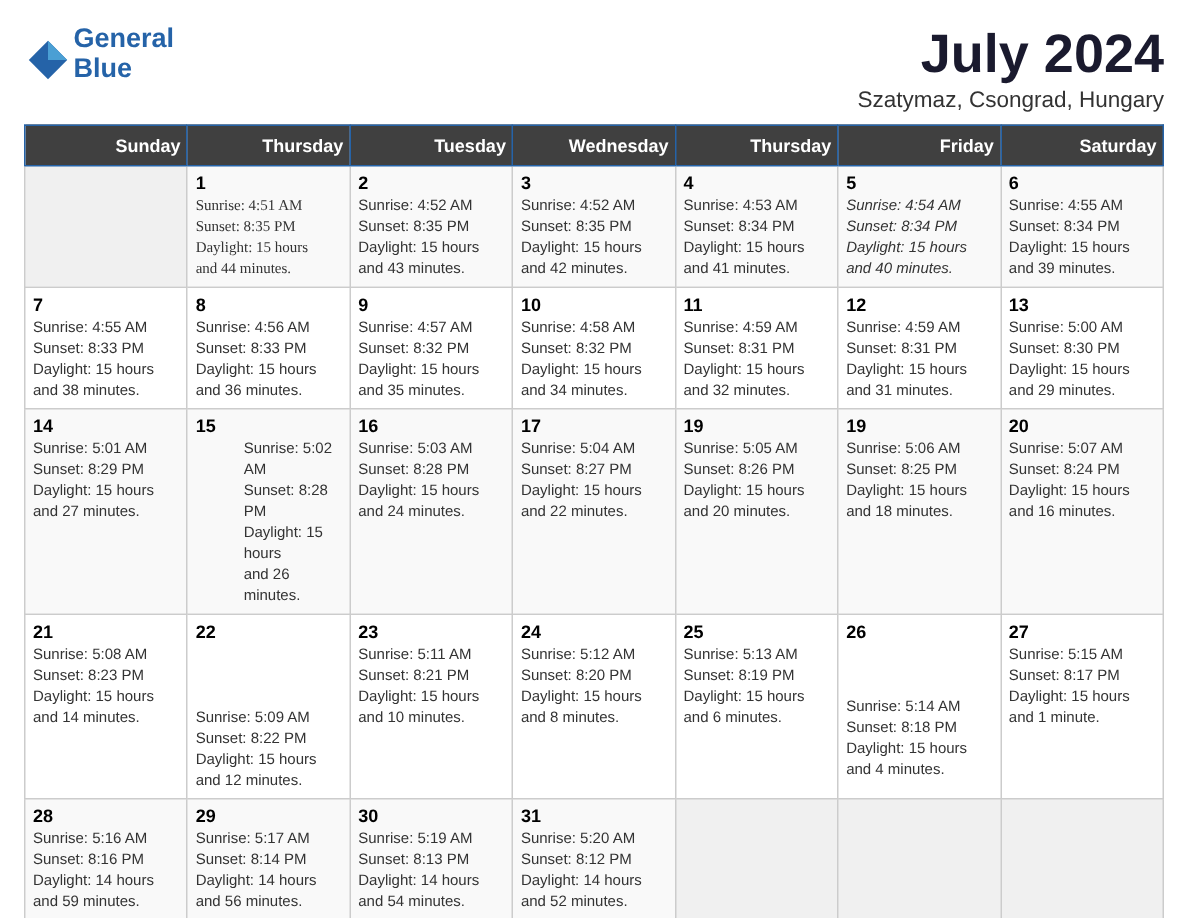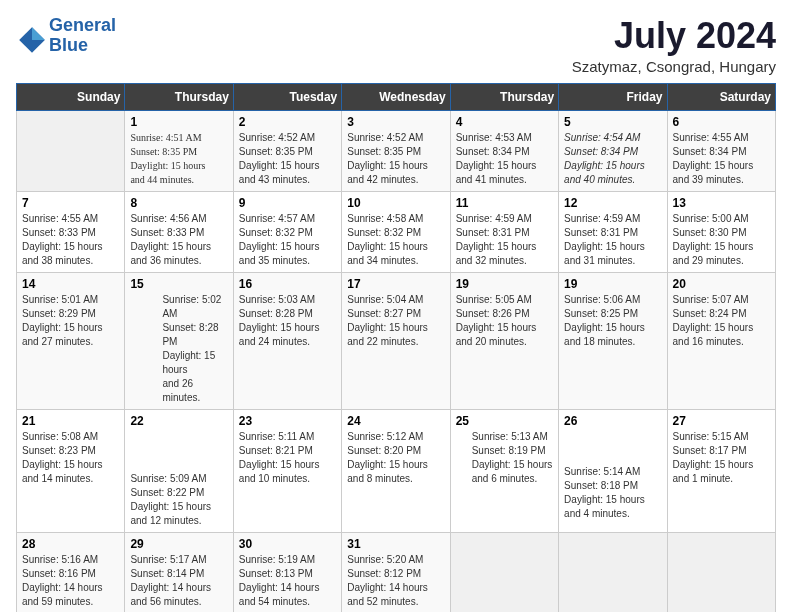--- a/index.html
+++ b/index.html
@@ -292,21 +292,21 @@
         </td>
         <td>
           <span class="day-num">24</span>
           <div class="day-info" style="white-space: pre-line;">Sunrise: 5:12 AM
 Sunset: 8:20 PM
 Daylight: 15 hours
 and 8 minutes.</div>
         </td>
         <td>
           <span class="day-num">25</span>
-          <div class="day-info" style="white-space: pre-line; margin-left: 16px;">Sunrise: 5:13 AM
+          <div class="day-info" style="white-space: pre-line;">Sunrise: 5:13 AM
 Sunset: 8:19 PM
 Daylight: 15 hours
 and 6 minutes.</div>
         </td>
         <td>
           <span class="day-num">26</span>
           <div class="day-info" style="white-space: pre-line; margin-top: 37px;">Sunrise: 5:14 AM
 Sunset: 8:18 PM
 Daylight: 15 hours
 and 4 minutes.</div>

